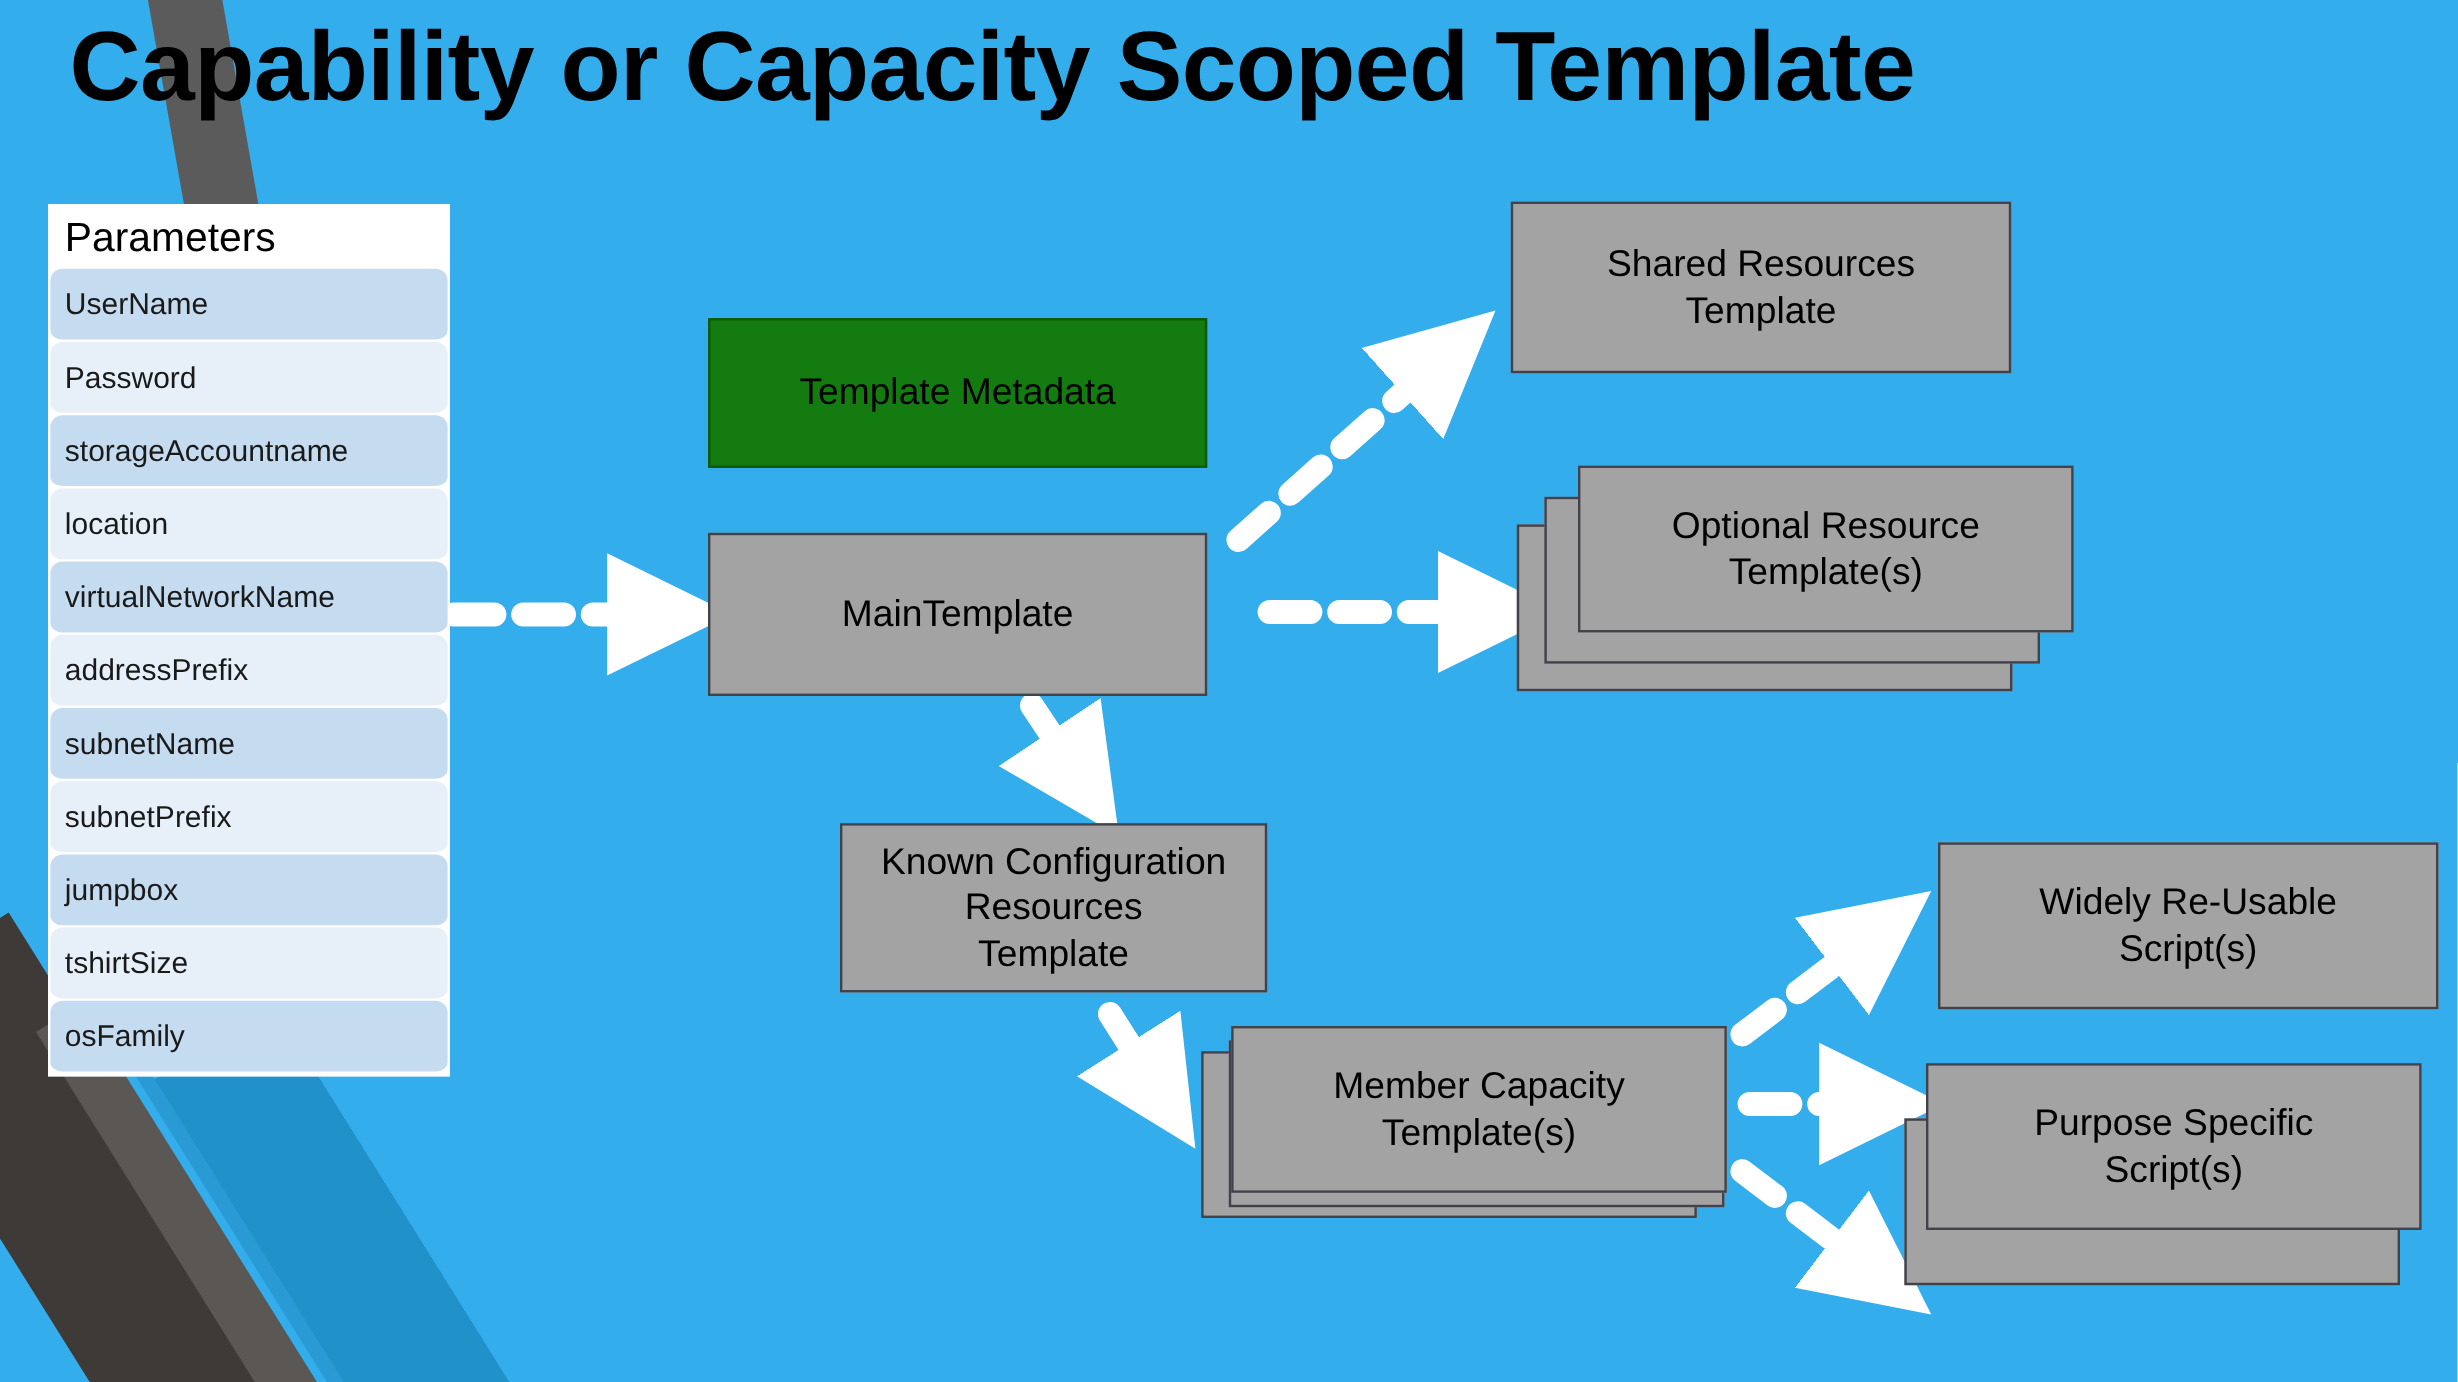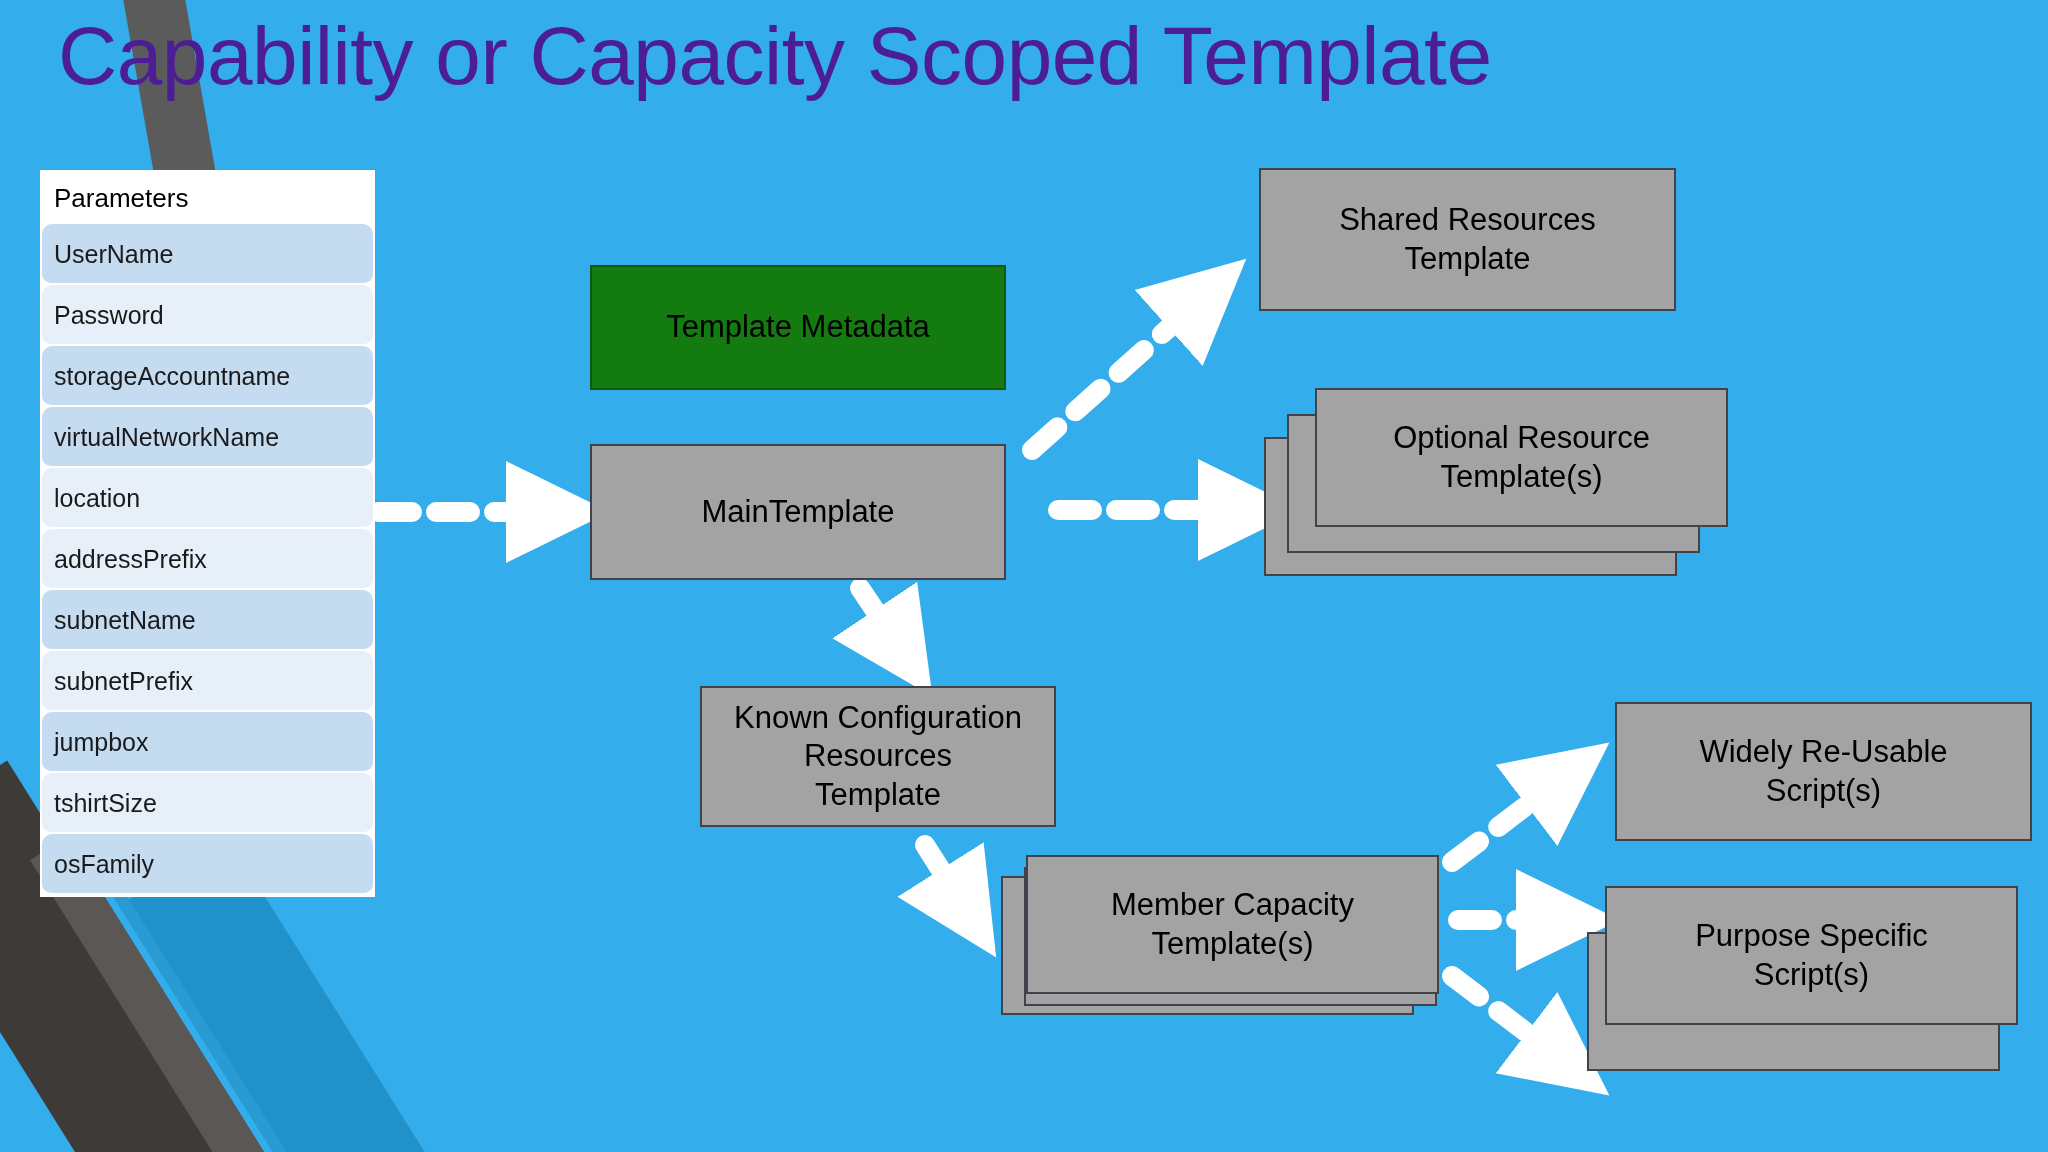--- a/index.html
+++ b/index.html
@@ -68,40 +68,40 @@
     transform-origin: top left;
   }
 
   
   .slide-title {
     position: absolute;
     left: 58px;
     top: 12px;
     font-size: 82px;
     line-height: 1.08;
-    color: #4c1d95;
-    font-weight: 400;
+    color: #000000;
+    font-weight: 700;
     letter-spacing: -0.5px;
     white-space: nowrap;
   }
 
   
   .params-table {
     position: absolute;
     left: 40px;
     top: 170px;
     width: 335px;
     background: #ffffff;
     border: 2px solid #ffffff;
     box-sizing: border-box;
   }
   .params-header {
     background: #ffffff;
     color: #000000;
-    font-size: 26px;
+    font-size: 34px;
     padding: 9px 12px 11px 12px;
     box-sizing: border-box;
     height: 52px;
     line-height: 34px;
   }
   .param-row {
     font-size: 25px;
     color: #1a1a1a;
     padding: 0 12px;
     height: 61px;
@@ -202,22 +202,22 @@
     <g>
       <line x1="1452" y1="976" x2="1560" y2="1058" stroke="#ffffff" stroke-width="20" stroke-linecap="round" stroke-dasharray="34 24" marker-end="url(#ah)"></line>
     </g>
   </svg>
 
   <div class="params-table">
     <div class="params-header">Parameters</div>
     <div class="param-row odd">UserName</div>
     <div class="param-row even">Password</div>
     <div class="param-row odd">storageAccountname</div>
+    <div class="param-row even">location</div>
     <div class="param-row odd">virtualNetworkName</div>
-    <div class="param-row even">location</div>
     <div class="param-row even">addressPrefix</div>
     <div class="param-row odd">subnetName</div>
     <div class="param-row even">subnetPrefix</div>
     <div class="param-row odd">jumpbox</div>
     <div class="param-row even">tshirtSize</div>
     <div class="param-row odd">osFamily</div>
   </div>
 
   <div class="box green" style="left:590px; top:265px; width:416px; height:125px;">
     <span>Template Metadata</span>

